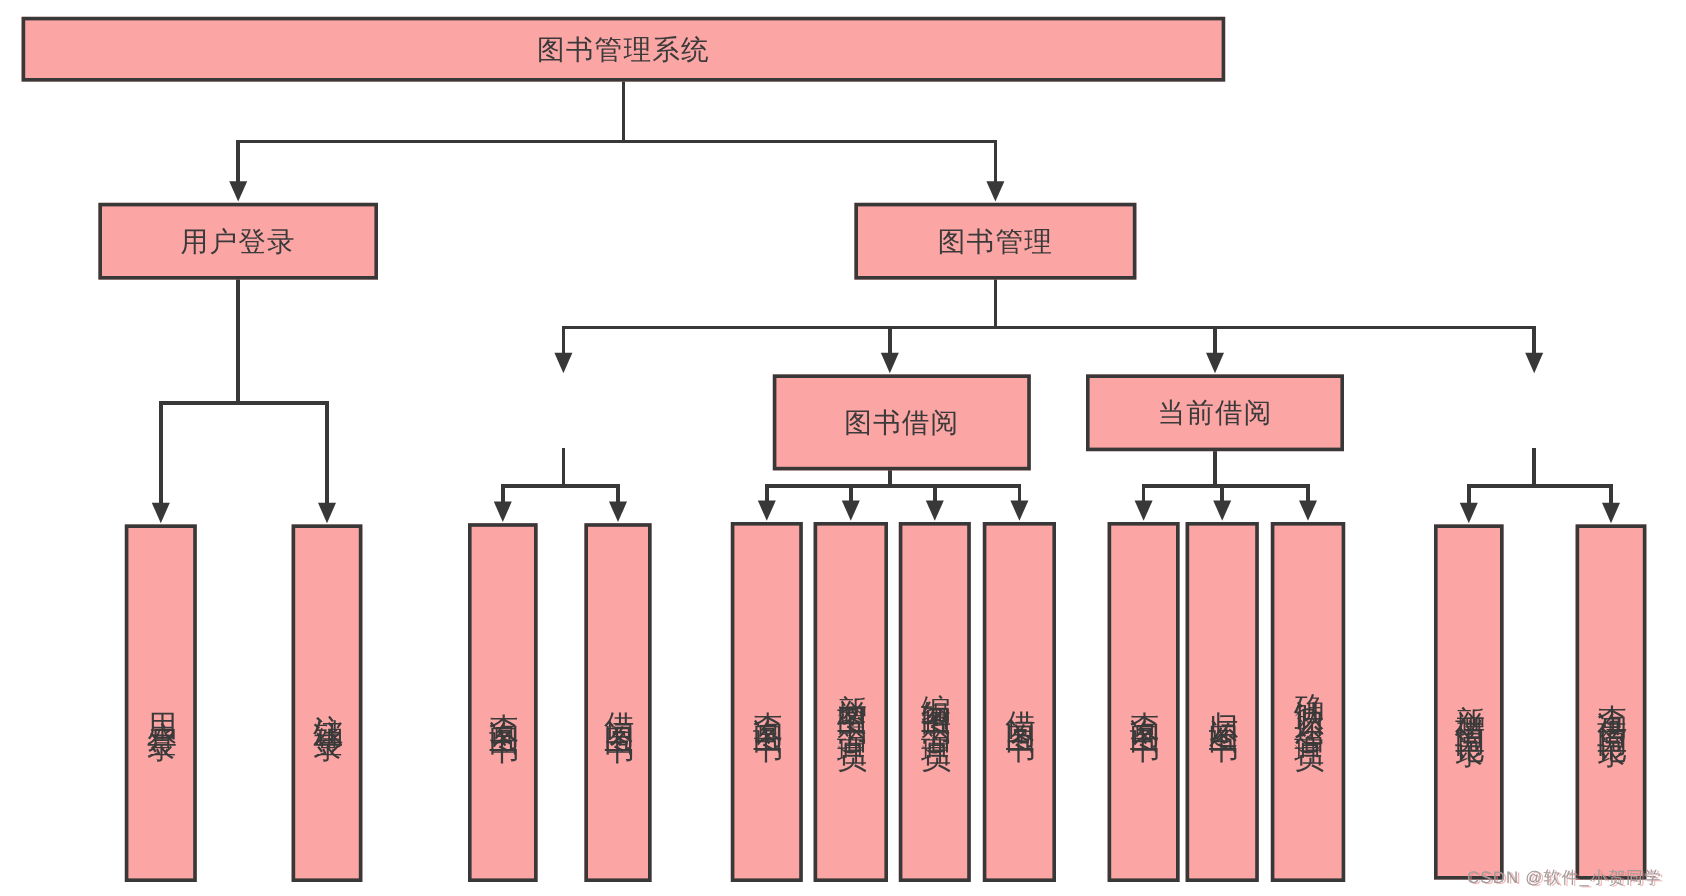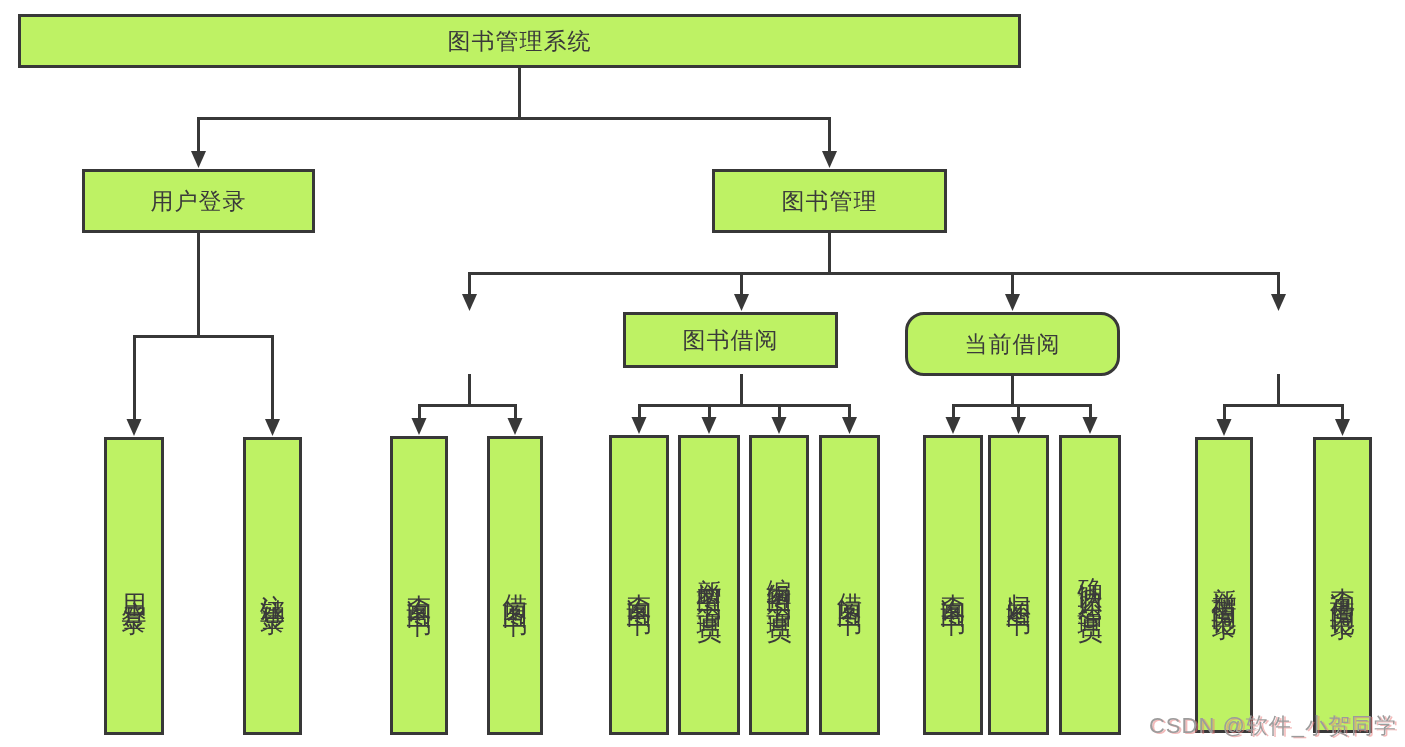--- a/index.html
+++ b/index.html
@@ -3,33 +3,33 @@
 <meta charset="utf-8">
 <style>
   html,body{margin:0;padding:0;background:#ffffff;}
   .canvas{
     position:relative;width:1405px;height:747px;background:#ffffff;overflow:hidden;
     font-family:"Liberation Sans","DejaVu Sans",sans-serif;
   }
   #edges{position:absolute;left:0;top:0;width:1405px;height:747px;z-index:1;}
   #nodes{position:absolute;left:0;top:0;width:100%;height:100%;z-index:2;}
   .node{
-    position:absolute;box-sizing:border-box;background:#bef264;
+    position:absolute;box-sizing:border-box;background:#fca5a5;
     border:3px solid var(--line,#383838);
     display:flex;align-items:center;justify-content:center;
     color:var(--text,#3a3a3a);
   }
   .node.h .lbl{font-size:23px;letter-spacing:1px;white-space:nowrap;}
   .node.v .lbl{
     writing-mode:vertical-rl;text-orientation:mixed;
     font-size:25px;letter-spacing:6px;line-height:1;white-space:nowrap;
   }
   .watermark{
-    position:absolute;right:8px;bottom:6px;z-index:3;
-    font-size:22px;letter-spacing:1px;white-space:nowrap;
+    position:absolute;right:20px;bottom:6px;z-index:3;
+    font-size:14px;letter-spacing:1px;white-space:nowrap;
     color:var(--wm,#9c9c9c);
     text-shadow:2px 1px 0 rgba(233,130,130,0.55);
     text-align:right;
   }
 </style>
 </head>
 <body>
 
 <div class="canvas">
   <svg id="edges" viewBox="0 0 1405 747" xmlns="http://www.w3.org/2000/svg">
@@ -95,24 +95,24 @@
       </div>
       <div class="node h" style="left: 712px; top: 169px; width: 235px; height: 64px;">
         <span class="lbl">图书管理</span>
       </div>
       <div class="node v" style="left: 104px; top: 437px; width: 60px; height: 298px;">
         <span class="lbl">用户登录</span>
       </div>
       <div class="node v" style="left: 243px; top: 437px; width: 59px; height: 298px;">
         <span class="lbl">注销登录</span>
       </div>
-      <div class="node h" style="left: 623px; top: 312px; width: 215px; height: 56px;">
+      <div class="node h" style="left: 644px; top: 312px; width: 215px; height: 80px;">
         <span class="lbl">图书借阅</span>
       </div>
-      <div class="node h" style="left: 905px; top: 312px; width: 215px; height: 64px; border-radius: 19px;">
+      <div class="node h" style="left: 905px; top: 312px; width: 215px; height: 64px;">
         <span class="lbl">当前借阅</span>
       </div>
       <div class="node v" style="left: 390px; top: 436px; width: 58px; height: 299px;">
         <span class="lbl">查询图书</span>
       </div>
       <div class="node v" style="left: 487px; top: 436px; width: 56px; height: 299px;">
         <span class="lbl">借阅图书</span>
       </div>
       <div class="node v" style="left: 609px; top: 435px; width: 60px; height: 300px;">
         <span class="lbl">查询图书</span>

